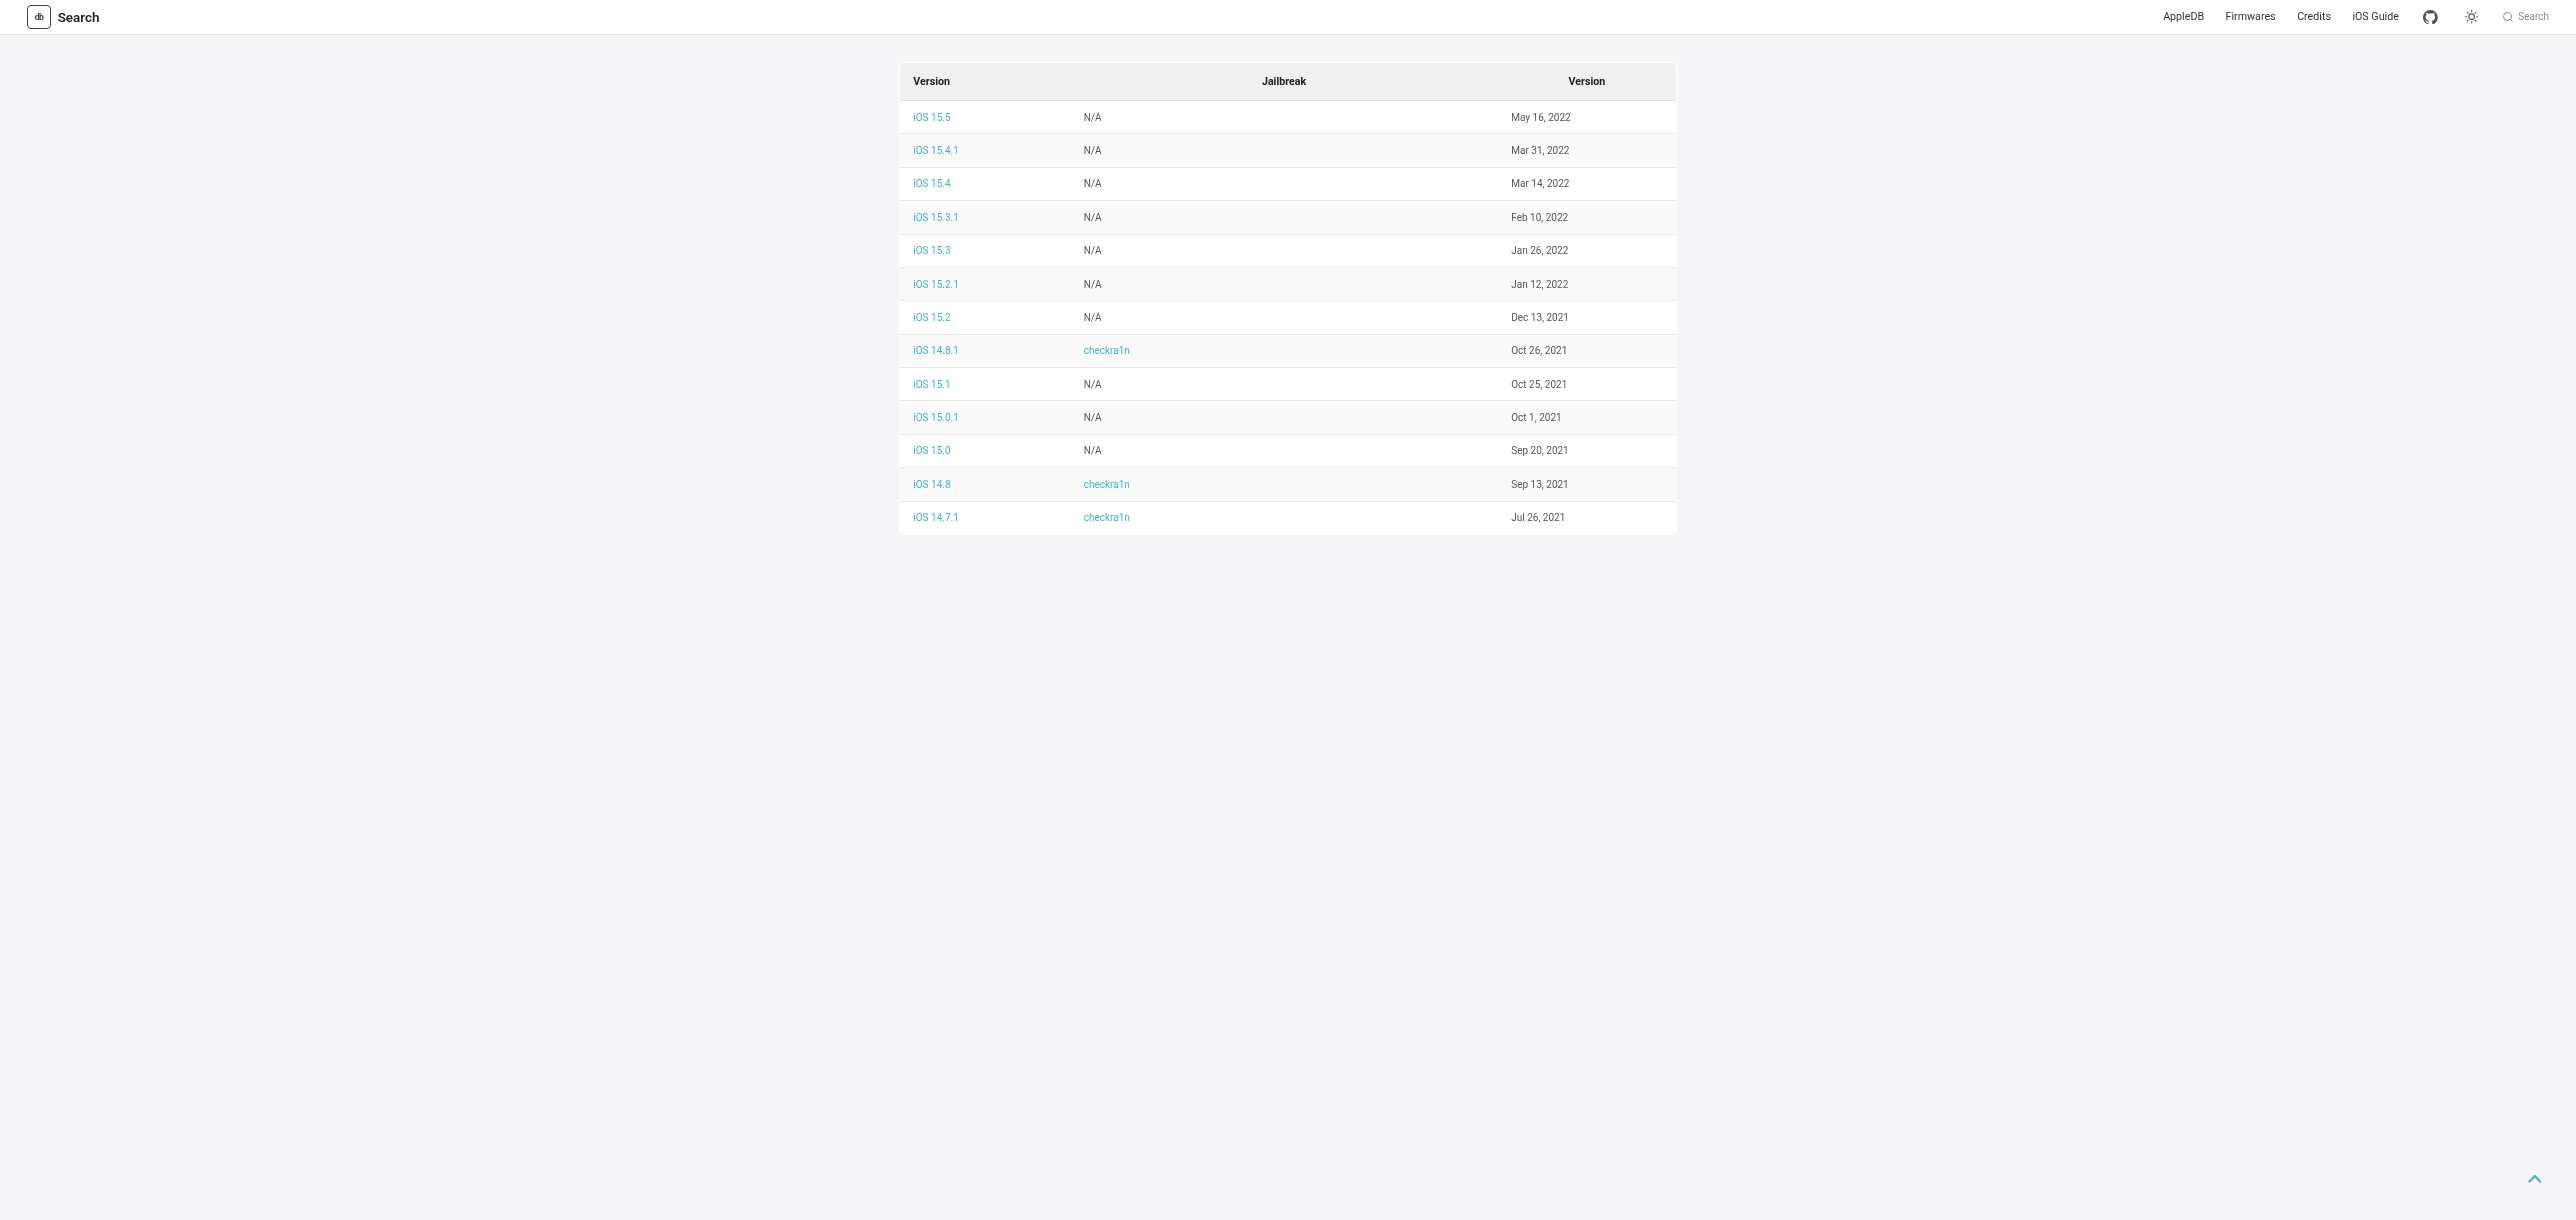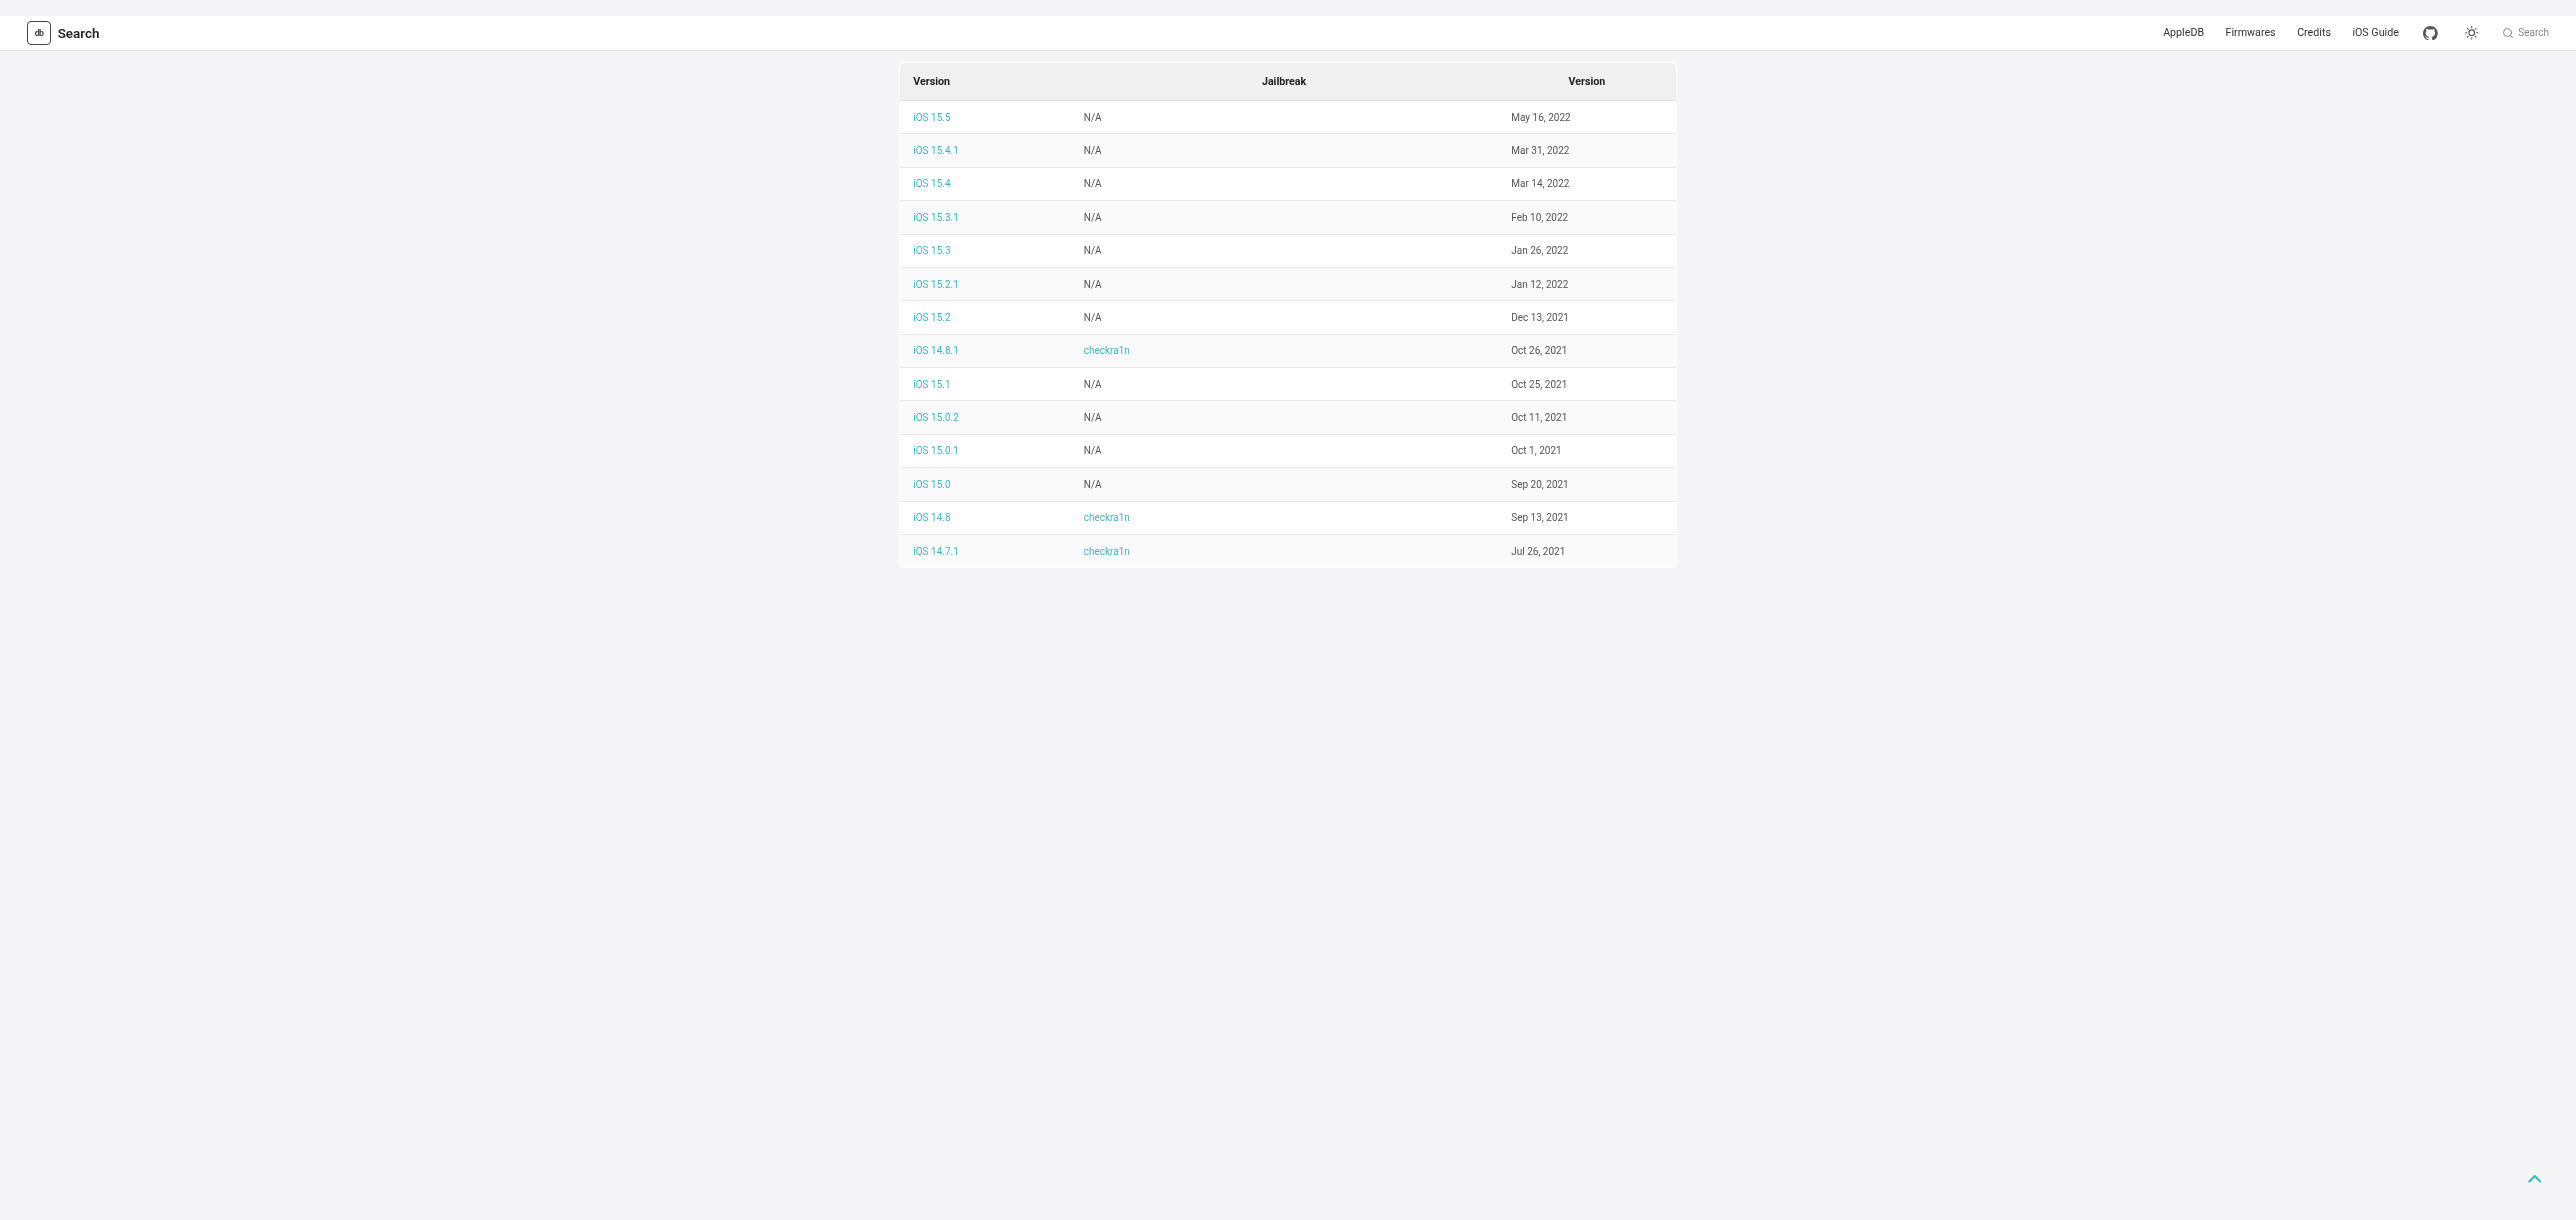--- a/index.html
+++ b/index.html
@@ -18,21 +18,21 @@
     
     .navbar {
       display: flex;
       align-items: center;
       justify-content: space-between;
       background-color: #ffffff;
       padding: 0 27px;
       height: 35px;
       border-bottom: 0.7px solid #e5e5e5;
       position: sticky;
-      top: 16px;
+      top: 0;
       z-index: 100;
     }
 
     .navbar-brand {
       display: flex;
       align-items: center;
       gap: 6.7px;
       text-decoration: none;
       color: #222;
       font-size: 13.4px;
@@ -274,25 +274,20 @@
           <td><a href="#" class="link-cyan">iOS 14.8.1</a></td>
           <td><a href="#" class="link-cyan">checkra1n</a></td>
           <td>Oct 26, 2021</td>
         </tr>
         <tr>
           <td><a href="#" class="link-cyan">iOS 15.1</a></td>
           <td>N/A</td>
           <td>Oct 25, 2021</td>
         </tr>
         <tr>
-          <td><a href="#" class="link-cyan">iOS 15.0.2</a></td>
-          <td>N/A</td>
-          <td>Oct 11, 2021</td>
-        </tr>
-        <tr>
           <td><a href="#" class="link-cyan">iOS 15.0.1</a></td>
           <td>N/A</td>
           <td>Oct 1, 2021</td>
         </tr>
         <tr>
           <td><a href="#" class="link-cyan">iOS 15.0</a></td>
           <td>N/A</td>
           <td>Sep 20, 2021</td>
         </tr>
         <tr>

